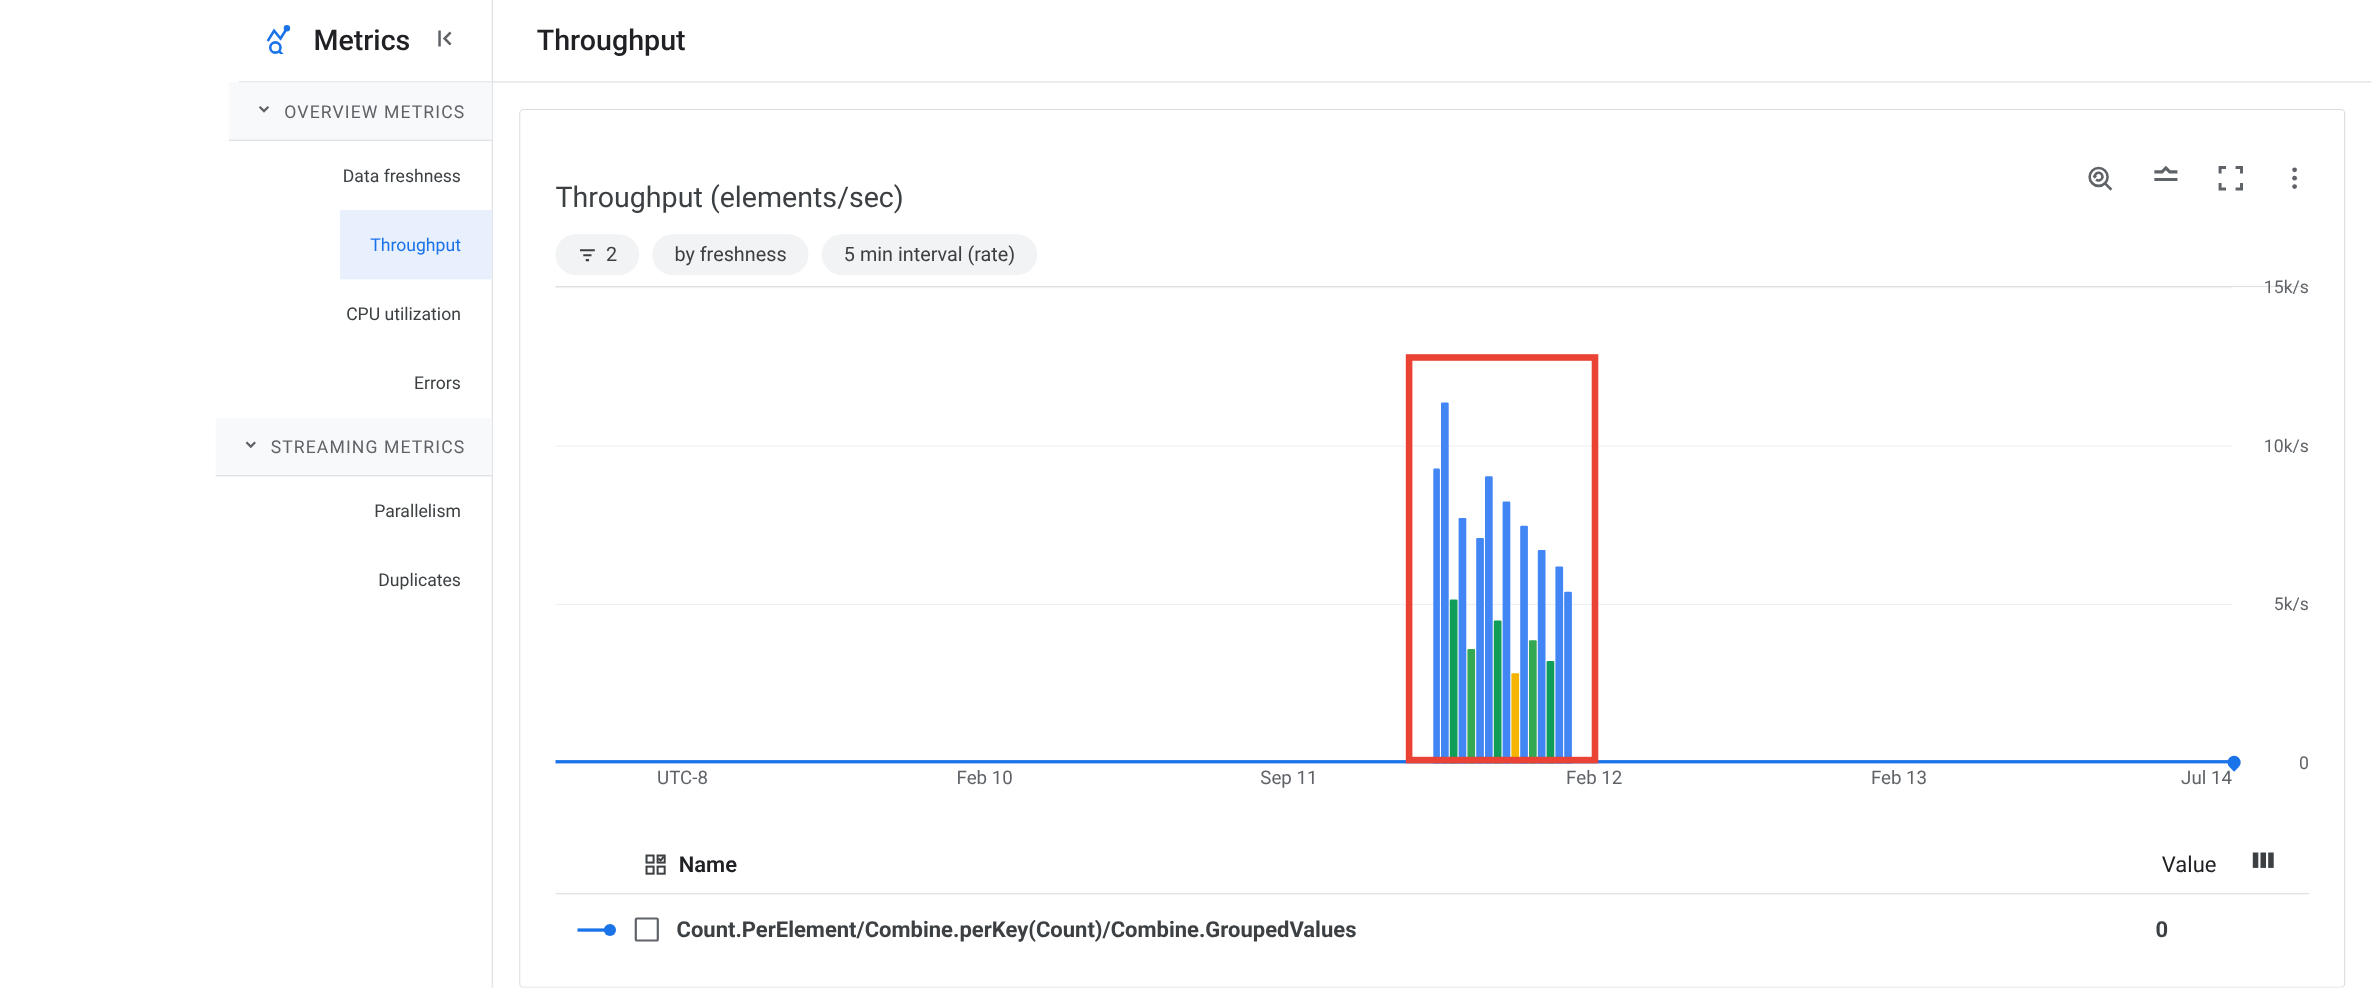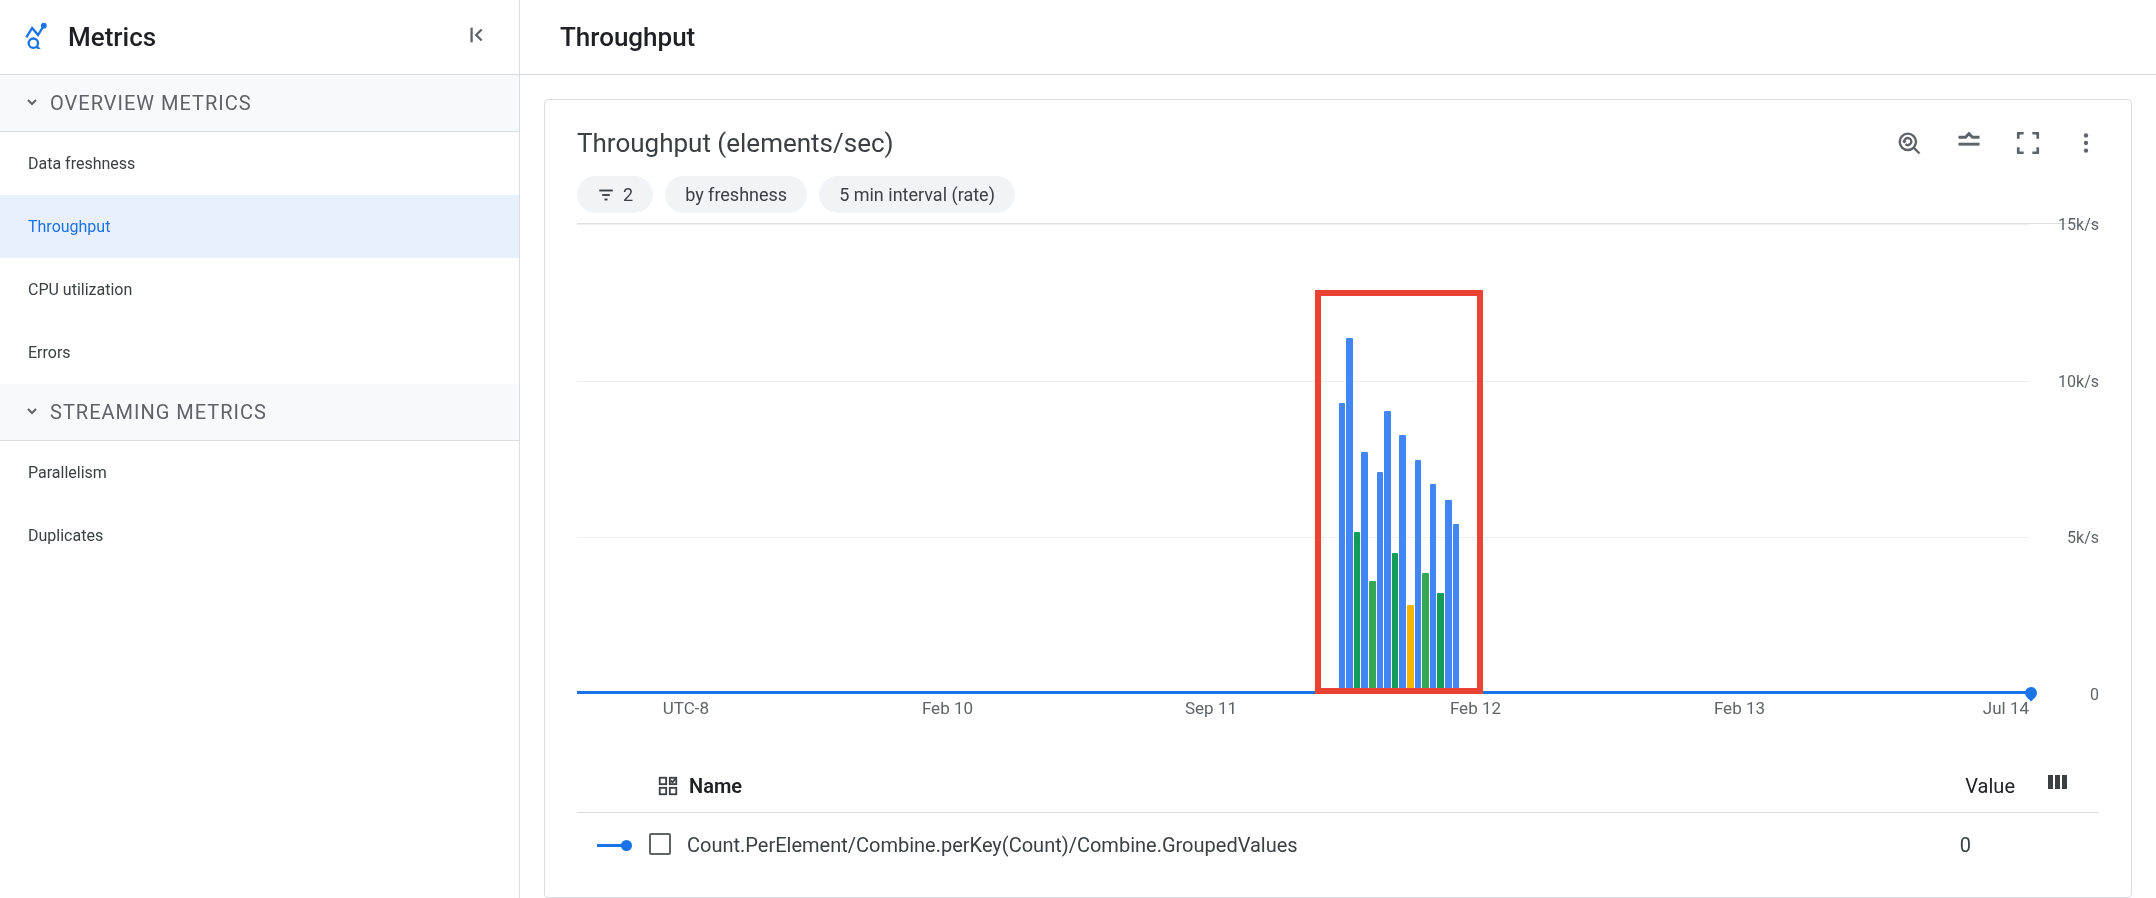--- a/index.html
+++ b/index.html
@@ -6,25 +6,26 @@
     body {
       font-family: 'Google Sans', Roboto, Arial, sans-serif;
       background: #fff;
       color: #202124;
       display: flex;
       height: 898px;
       width: 2156px;
       overflow: hidden;
     }
     .sidebar {
-      width: 520px;
+      width: 448px;
       border-right: 1px solid #dadce0;
       display: flex;
       flex-direction: column;
       background: #fff;
+      align-items: flex-end;
     }
     .sidebar-header {
       display: flex;
       align-items: center;
       padding: 18px 24px;
       gap: 16px;
       border-bottom: 1px solid #dadce0;
     }
     .sidebar-title {
       font-size: 26px;
@@ -34,21 +35,21 @@
     }
     .collapse-btn {
       cursor: pointer;
       padding: 6px;
     }
     .section-header {
       display: flex;
       align-items: center;
       gap: 10px;
       padding: 16px 24px;
-      font-size: 20px;
+      font-size: 16px;
       letter-spacing: 1px;
       color: #5f6368;
       cursor: pointer;
       background: #f8f9fa;
       border-bottom: 1px solid #dadce0;
     }
     .nav-item {
       padding: 22px 28px;
       font-size: 16px;
       color: #3c4043;
@@ -82,20 +83,21 @@
       min-height: 0;
     }
     .chart-title-row {
       display: flex;
       align-items: center;
     }
     .chart-title {
       font-size: 26px;
       flex: 1;
       color: #3c4043;
+      margin-top: 37px;
     }
     .chart-actions {
       display: flex;
       gap: 32px;
       align-items: center;
     }
     .chart-action {
       cursor: pointer;
       color: #5f6368;
       display: flex;
@@ -190,22 +192,24 @@
       align-items: center;
       gap: 10px;
     }
     .table-header-value {
       font-size: 20px;
       font-weight: 400;
       margin-right: 30px;
     }
     .table-row {
       display: flex;
+      align-items: center;
       padding: 20px 30px 20px 14px;
       gap: 16px;
+      font-weight: bold;
     }
     .legend-swatch {
       width: 42px;
       display: flex;
       align-items: center;
       justify-content: center;
     }
     .legend-line {
       width: 30px;
       height: 3px;

